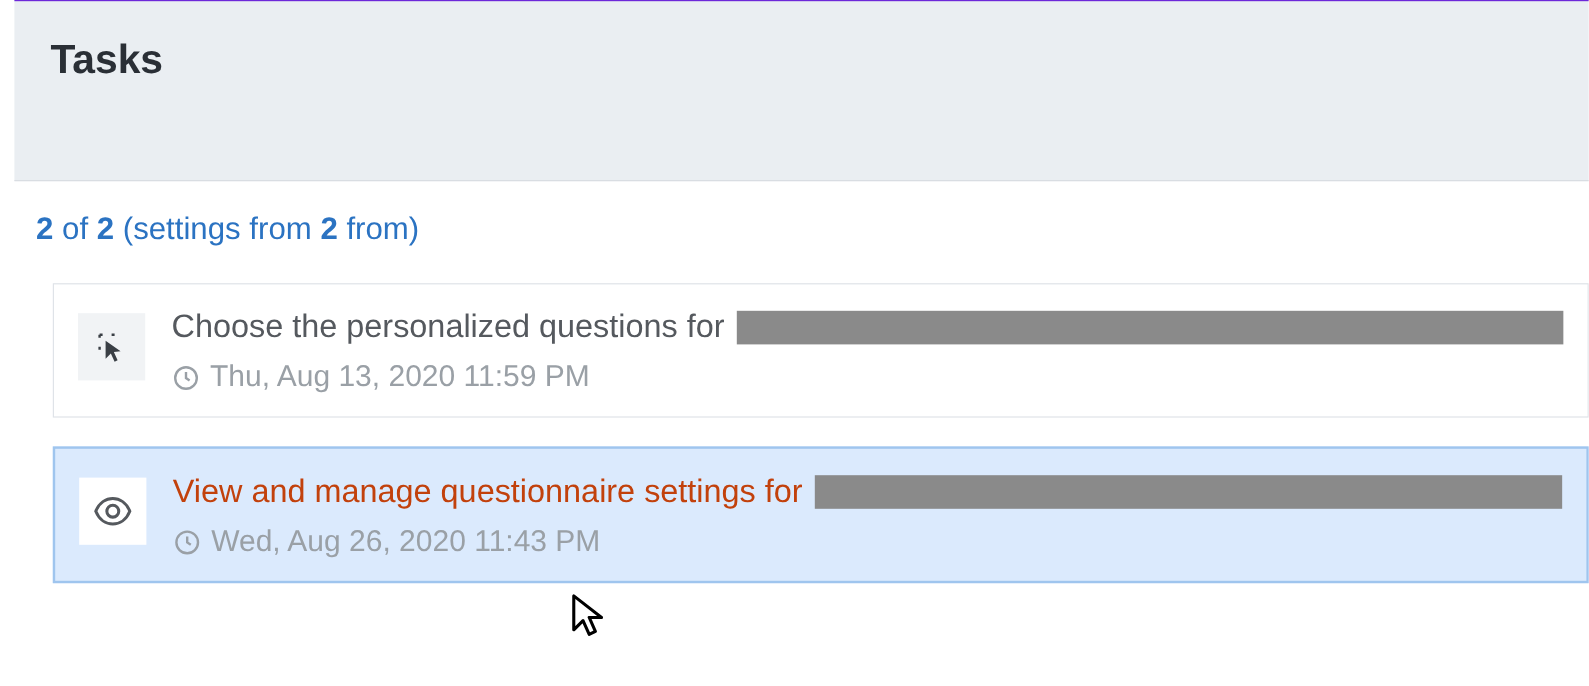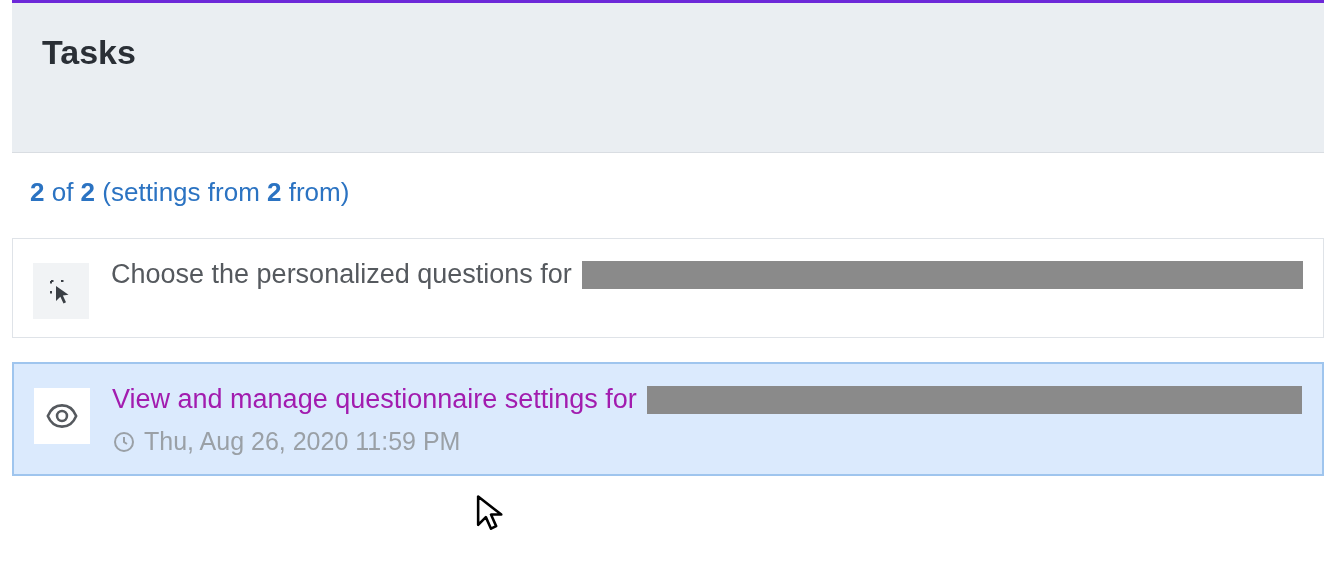--- a/index.html
+++ b/index.html
@@ -8,40 +8,41 @@
       box-sizing: border-box;
     }
     body {
       font-family: -apple-system, BlinkMacSystemFont, "Segoe UI", Helvetica, Arial, sans-serif;
       background: #ffffff;
       width: 1324px;
       height: 572px;
     }
     .header-bar {
       background: #eaeef2;
-      border-top: 3px solid #6d28d9;
+      border-top: 1px solid #6d28d9;
       border-bottom: 1px solid #d9dde2;
       padding: 30px 30px 80px 30px;
       margin-left: 12px;
     }
     .header-title {
       font-size: 34px;
       font-weight: 700;
       color: #2a2f36;
     }
     .filter-summary {
       padding: 24px 30px 30px 30px;
       font-size: 26px;
       color: #2b73c2;
     }
     .filter-summary .bold {
       font-weight: 700;
     }
     .tasks-container {
-      margin-left: 12px;
+      margin-left: 0;
+      padding-left: 44px;
     }
     .task-item {
       display: flex;
       align-items: flex-start;
       border: 1px solid #dfe3e8;
       padding: 18px 20px;
       gap: 22px;
       margin-bottom: 24px;
       background: #ffffff;
     }
@@ -76,21 +77,21 @@
       font-size: 27px;
       line-height: 1.3;
       white-space: nowrap;
       overflow: hidden;
     }
     .task-title-text {
       color: #55595e;
       flex-shrink: 0;
     }
     .task-item.selected .task-title-text {
-      color: #a21caf;
+      color: #c2410c;
     }
     .redacted-block {
       background: #8a8a8a;
       height: 28px;
       flex: 1;
       min-width: 200px;
     }
     .task-meta-row {
       display: flex;
       align-items: center;
@@ -134,20 +135,29 @@
         <path d="M12 4 L15 4" stroke-dasharray="2 2"></path>
         <path d="M4 12 L4 15" stroke-dasharray="2 2"></path>
         <path d="M8 8 L8 20 L11.5 16.5 L14 22 L16 21 L13.5 15.5 L18 15 Z" fill="#3a3f45" stroke="none"></path>
       </svg>
     </div>
     <div class="task-content">
       <div class="task-title-row">
         <span class="task-title-text">Choose the personalized questions for</span>
         <span class="redacted-block"></span>
       </div>
+      <div class="task-meta-row">
+        <span class="clock-icon">
+          <svg viewBox="0 0 24 24" fill="none" stroke="#9aa0a6" stroke-width="2">
+            <circle cx="12" cy="12" r="9"></circle>
+            <path d="M12 7 L12 12 L15 14"></path>
+          </svg>
+        </span>
+        <span>Thu, Aug 13, 2020 11:59 PM</span>
+      </div>
     </div>
   </div>
 
   <div class="task-item selected">
     <div class="task-icon-box">
       <svg width="34" height="34" viewBox="0 0 24 24" fill="none" stroke="#55595e" stroke-width="1.8">
         <path d="M2 12 C4 7 8 4.5 12 4.5 C16 4.5 20 7 22 12 C20 17 16 19.5 12 19.5 C8 19.5 4 17 2 12 Z"></path>
         <circle cx="12" cy="12" r="3.5"></circle>
       </svg>
     </div>
@@ -156,21 +166,21 @@
         <span class="task-title-text">View and manage questionnaire settings for</span>
         <span class="redacted-block"></span>
       </div>
       <div class="task-meta-row">
         <span class="clock-icon">
           <svg viewBox="0 0 24 24" fill="none" stroke="#9aa0a6" stroke-width="2">
             <circle cx="12" cy="12" r="9"></circle>
             <path d="M12 7 L12 12 L15 14"></path>
           </svg>
         </span>
-        <span>Thu, Aug 26, 2020 11:59 PM</span>
+        <span>Wed, Aug 26, 2020 11:43 PM</span>
       </div>
     </div>
   </div>
 
 </div>
 
 <div class="cursor-overlay" style="left:475px; top:494px;">
   <svg viewBox="0 0 24 28">
     <path d="M2 2 L2 24 L8 18 L12 27 L16 25 L12 16 L20 16 Z" fill="#ffffff" stroke="#000000" stroke-width="2" stroke-linejoin="round"></path>
   </svg>

